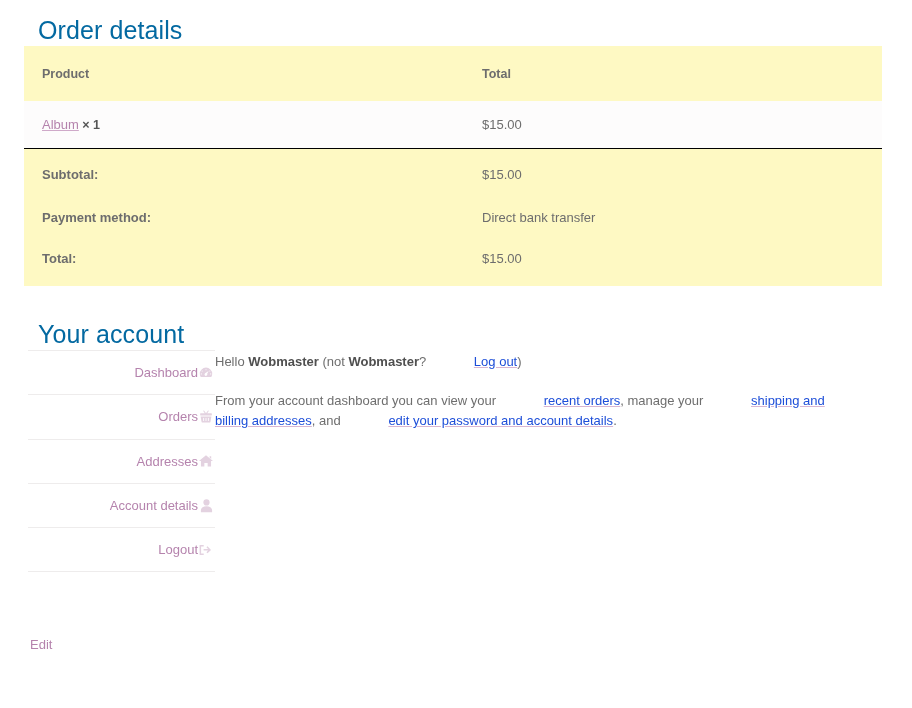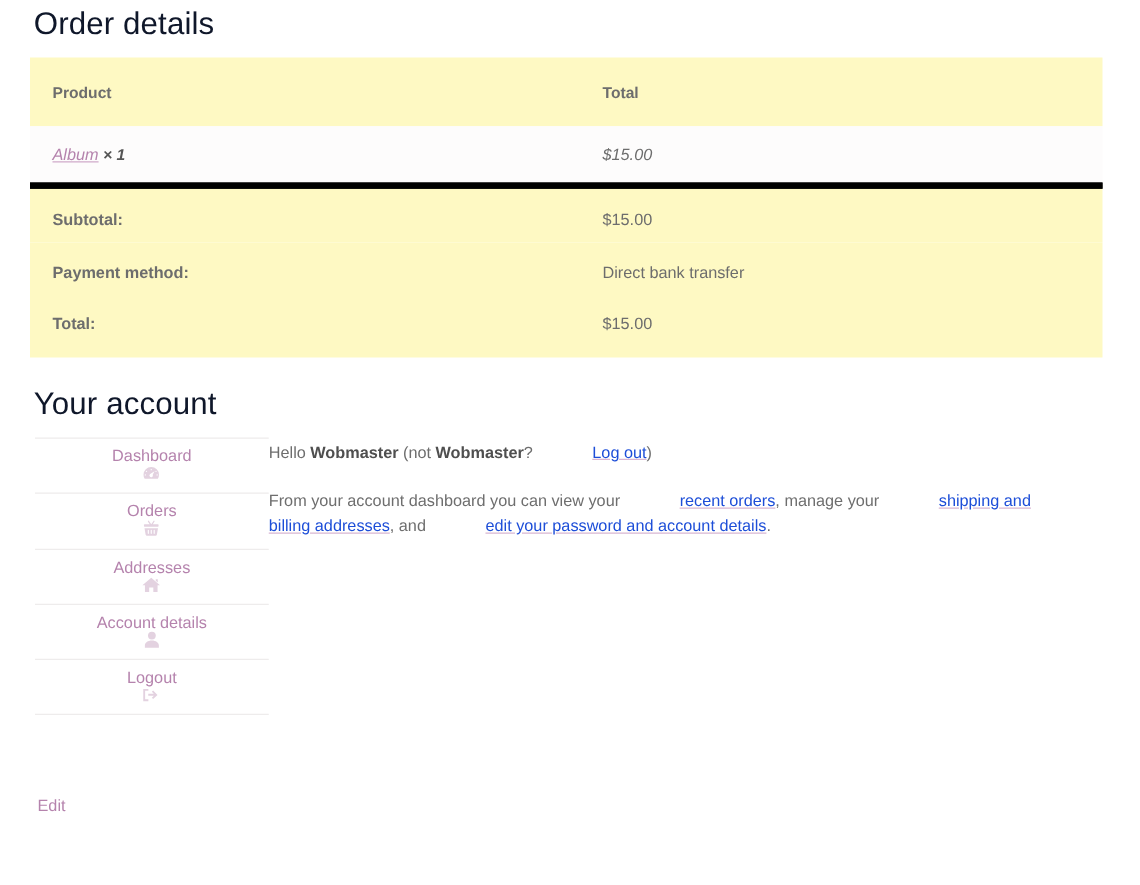--- a/index.html
+++ b/index.html
@@ -17,24 +17,24 @@
     position: relative;
     width: 912px;
     height: 708px;
     overflow: hidden;
   }
 
   
   .section-title {
     font-size: 25px;
     font-weight: 300;
-    color: #0f172a;
+    color: #0369a1;
     letter-spacing: 0.1px;
     line-height: 1.2;
-    margin: 0;
+    margin: 11px;
     padding: 0;
   }
 
   #order-details-title {
     position: absolute;
     left: 27px;
     top: 4px;
   }
 
   #your-account-title {
@@ -72,22 +72,21 @@
     color: #6d6d6d;
     padding-left: 18px;
   }
 
   .order-table tbody td {
     background: #fdfcfc;
     height: 47px;
     font-size: 13px;
     color: #6d6d6d;
     padding-left: 18px;
-    border-bottom: 5px solid #000000;
-    font-style: italic;
+    border-bottom: 1px solid #000000;
   }
 
   .order-table tfoot td {
     background: #fef9c3;
     height: 46px;
     font-size: 13px;
     color: #6d6d6d;
     padding-left: 18px;
   }
 
@@ -124,22 +123,21 @@
     padding: 0;
     border-top: 1px solid #eeecec;
   }
 
   .account-nav li {
     position: relative;
     height: 44.3px;
     border-bottom: 1px solid #eeecec;
     display: flex;
     align-items: center;
-    justify-content: center;
-    flex-direction: column;
+    justify-content: flex-end;
   }
 
   .account-nav a {
     color: #b583ad;
     text-decoration: none;
     font-size: 13px;
     line-height: 1;
   }
 
   .nav-icon {

